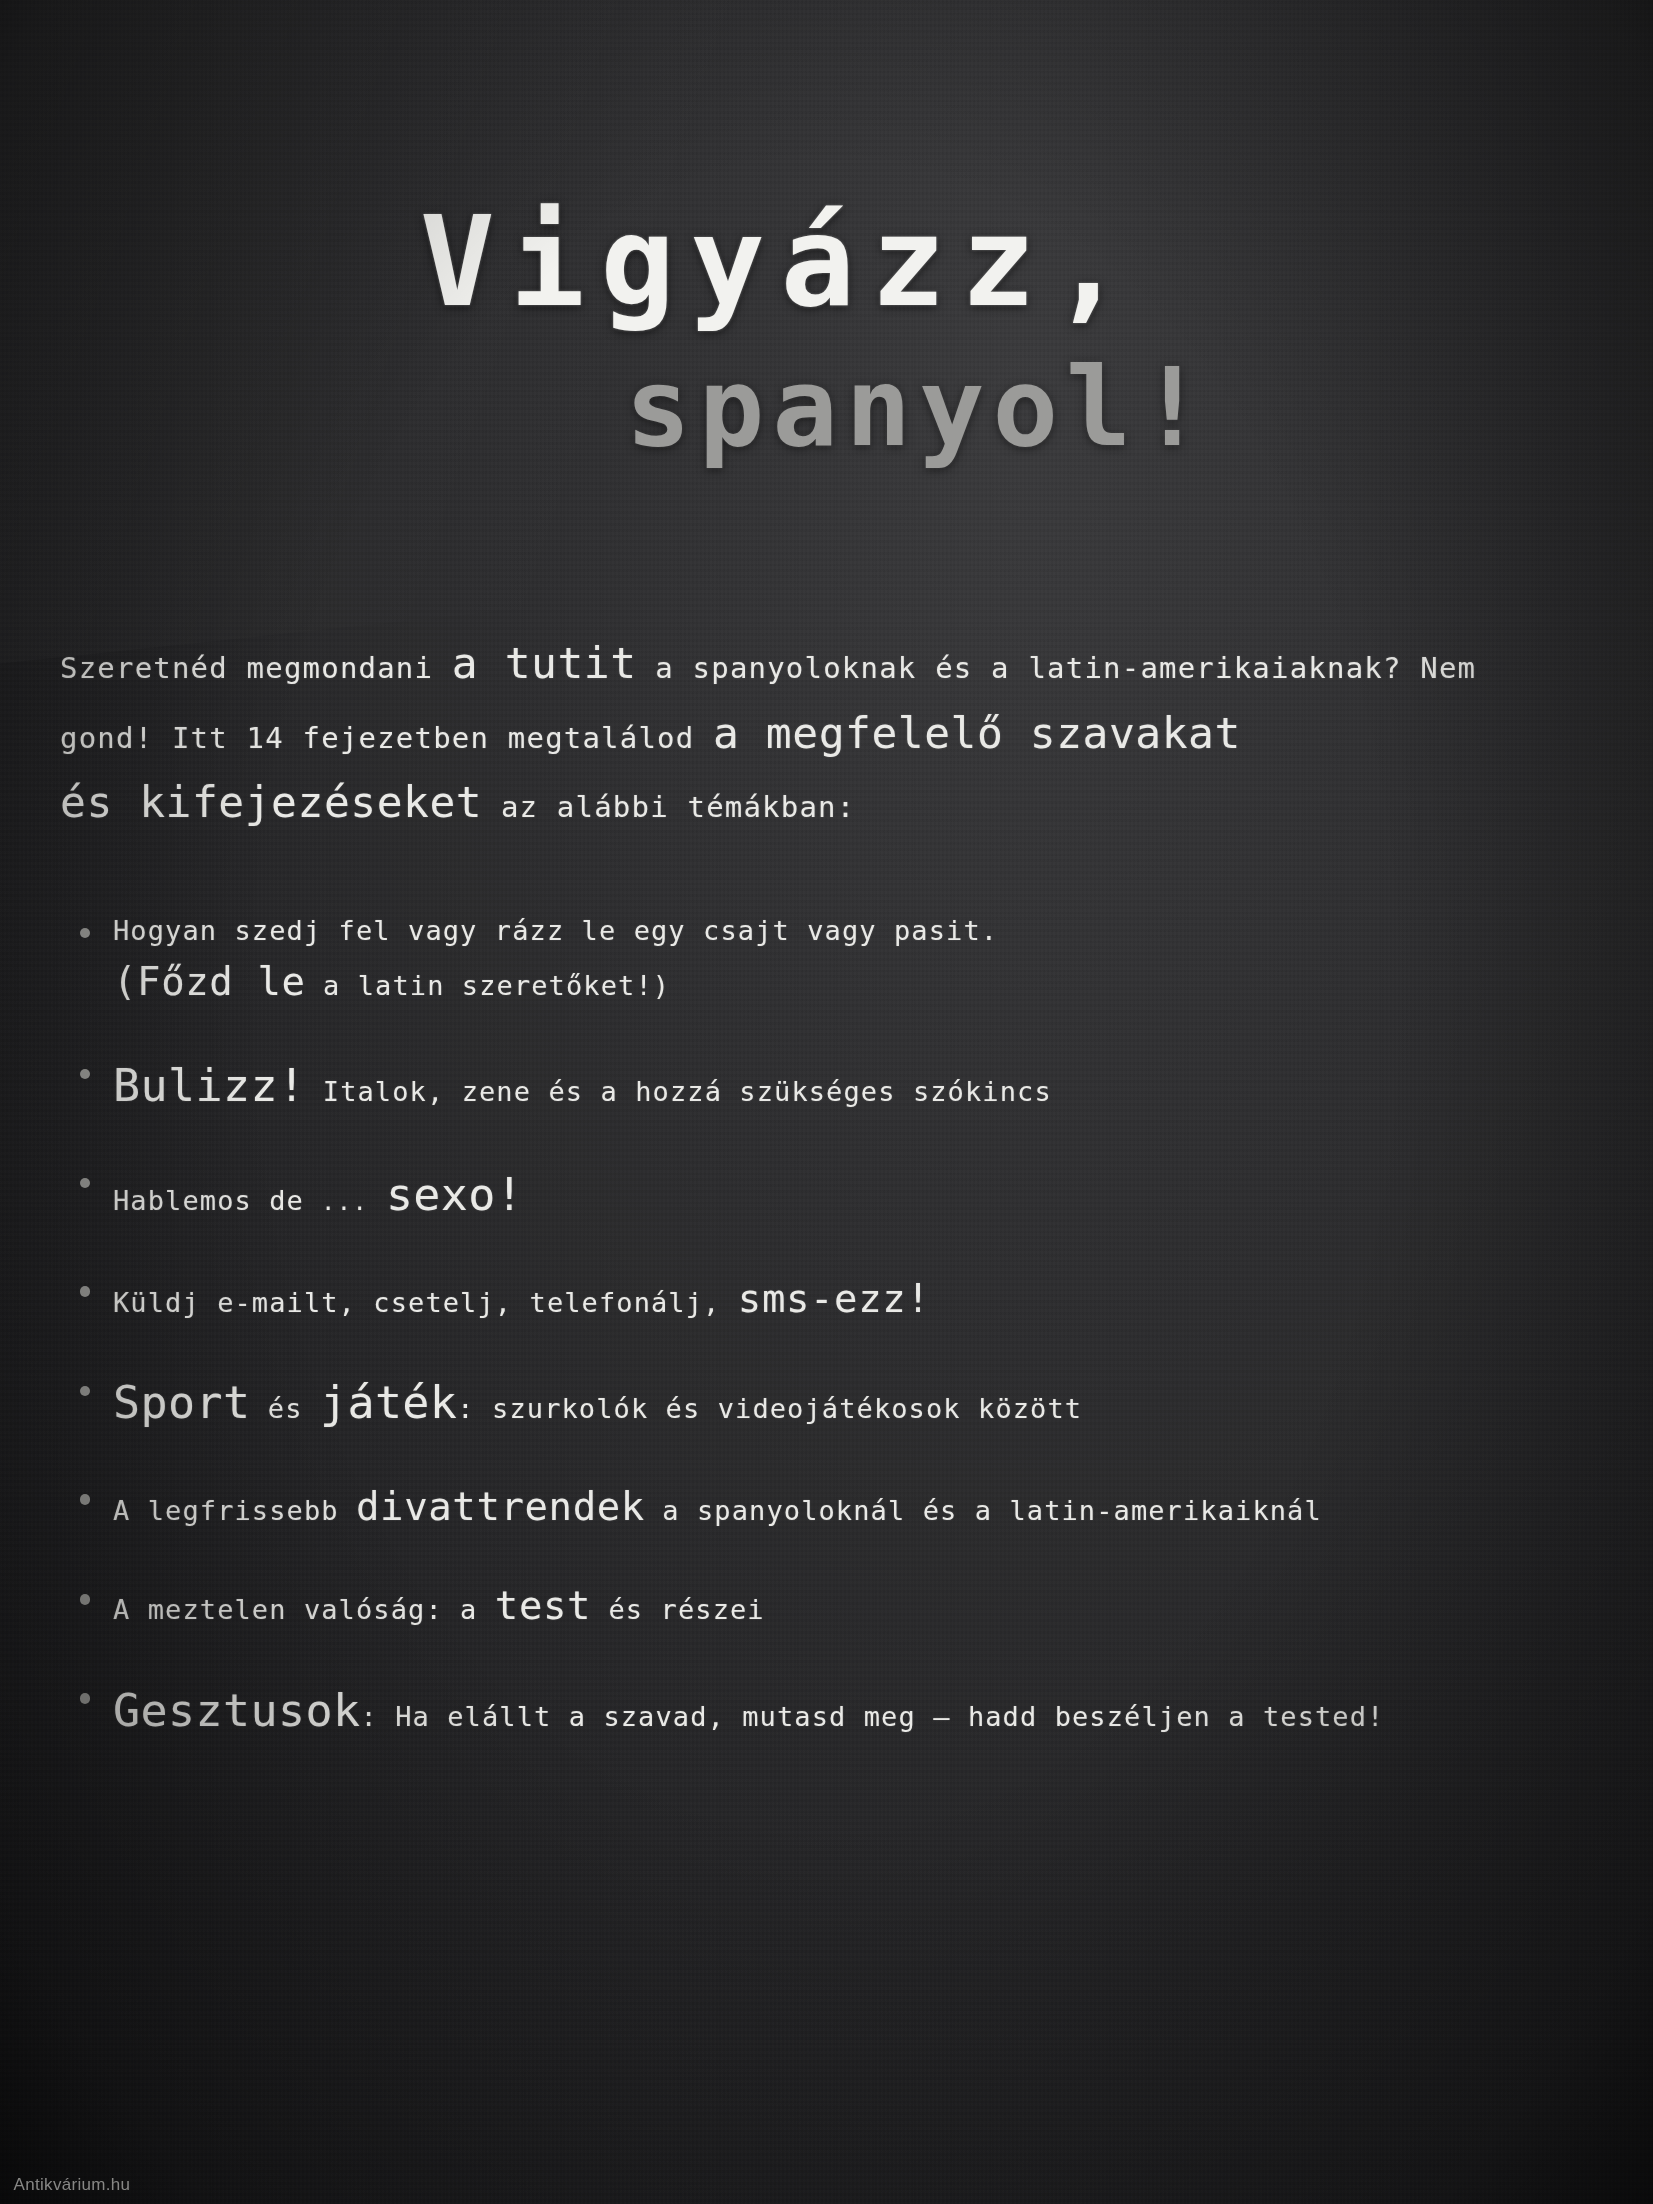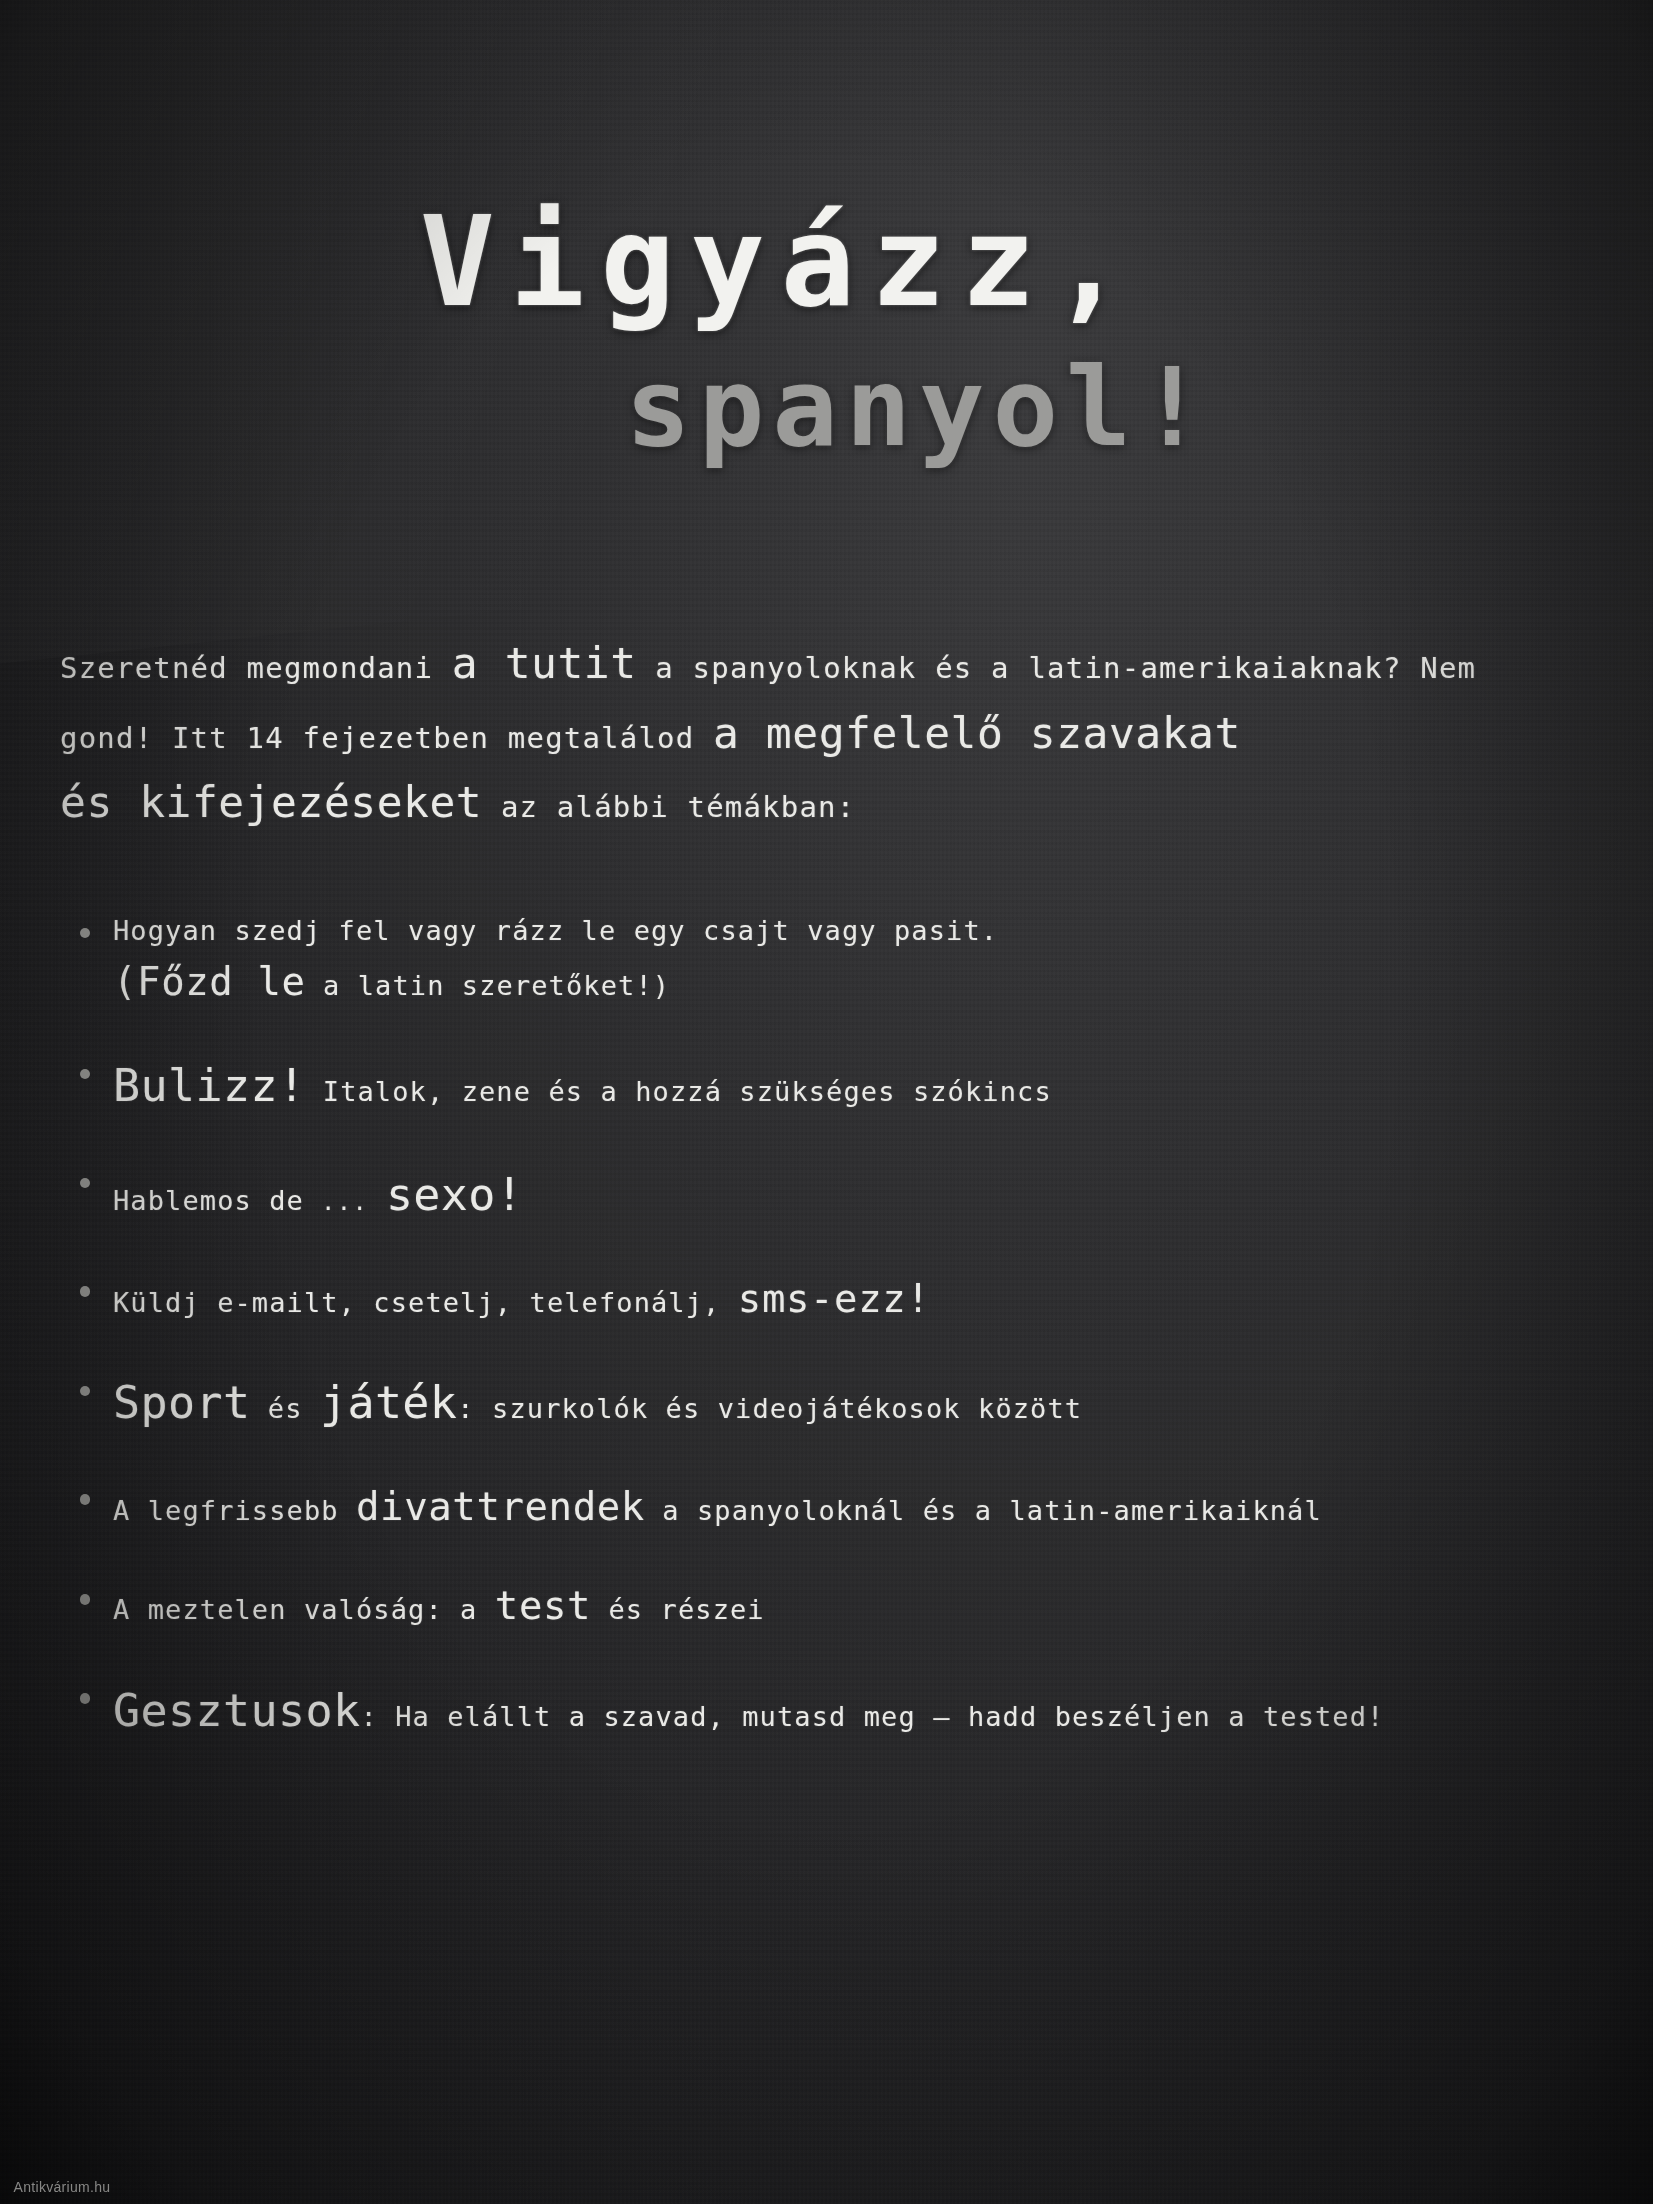--- a/index.html
+++ b/index.html
@@ -126,21 +126,21 @@
   .bullet .xl { font-size: 45px; letter-spacing: 0.4px; }
   .bullet .dots { font-size: 23px; letter-spacing: 1.9px; }
 
   
   .watermark {
     position: absolute;
     left: 13.6px;
     bottom: 9.7px;
     color: #8e8e8c;
     font-family: "Liberation Sans", sans-serif;
-    font-size: 14px;
+    font-size: 17px;
     letter-spacing: 0.3px;
     opacity: 0.95;
   }
 </style>
 </head>
 <body>
 
 <div class="page">
   <div class="streak"></div>
   <div class="grain"></div>

